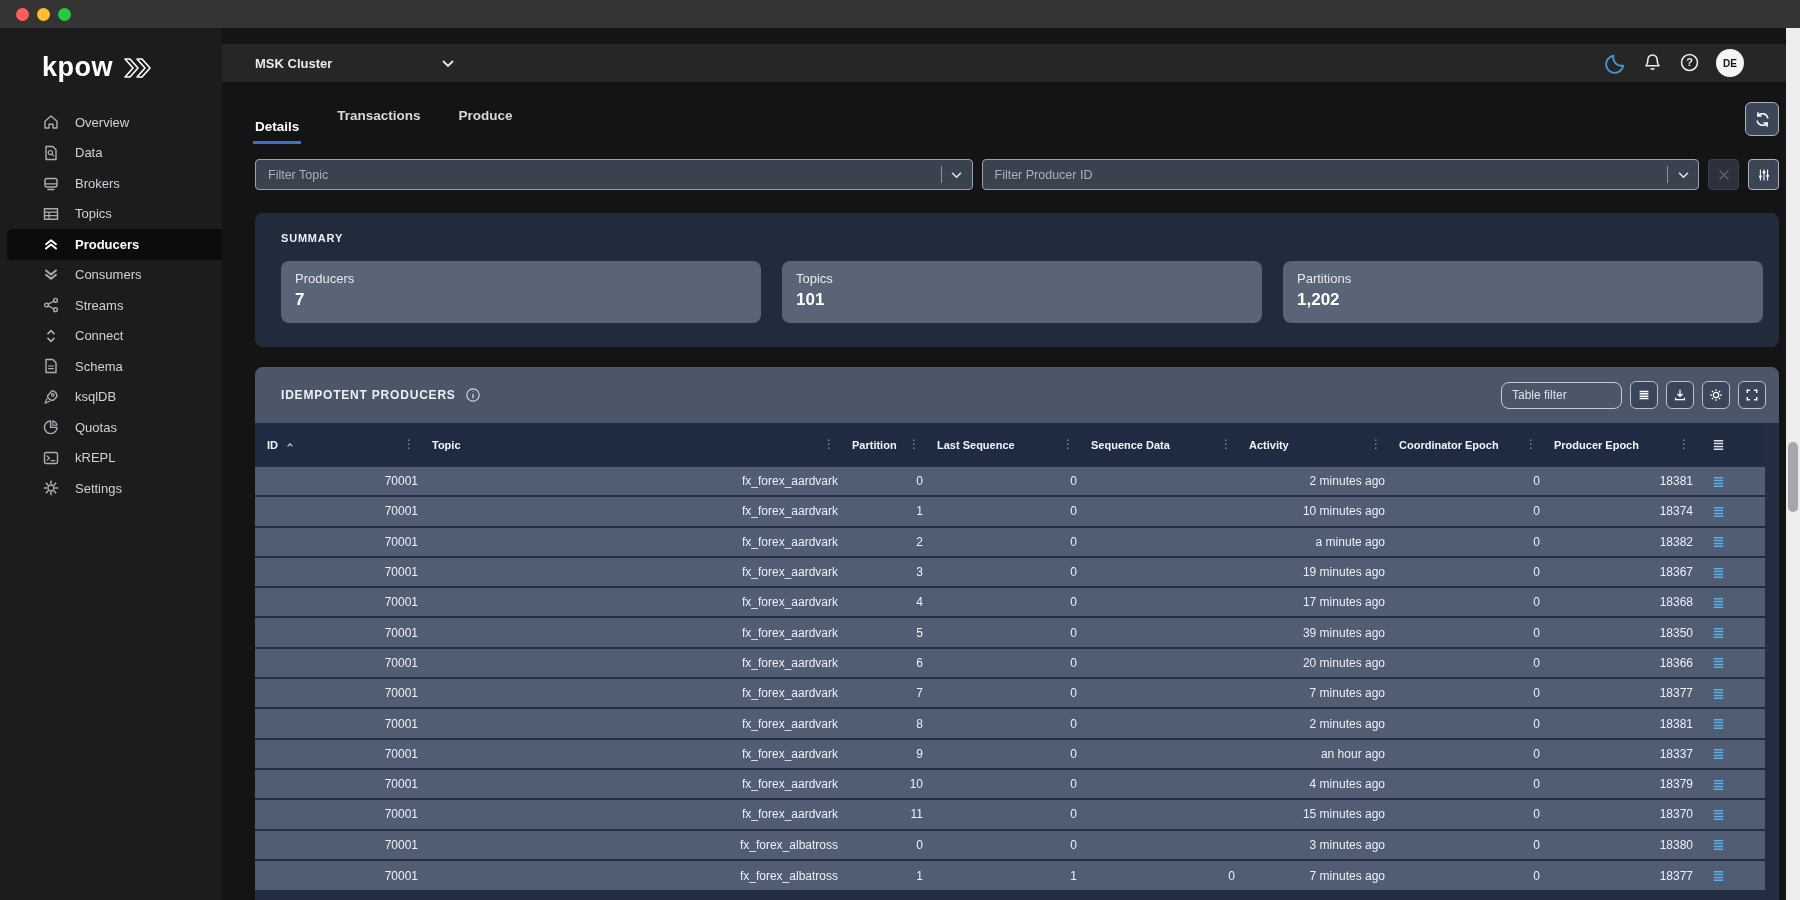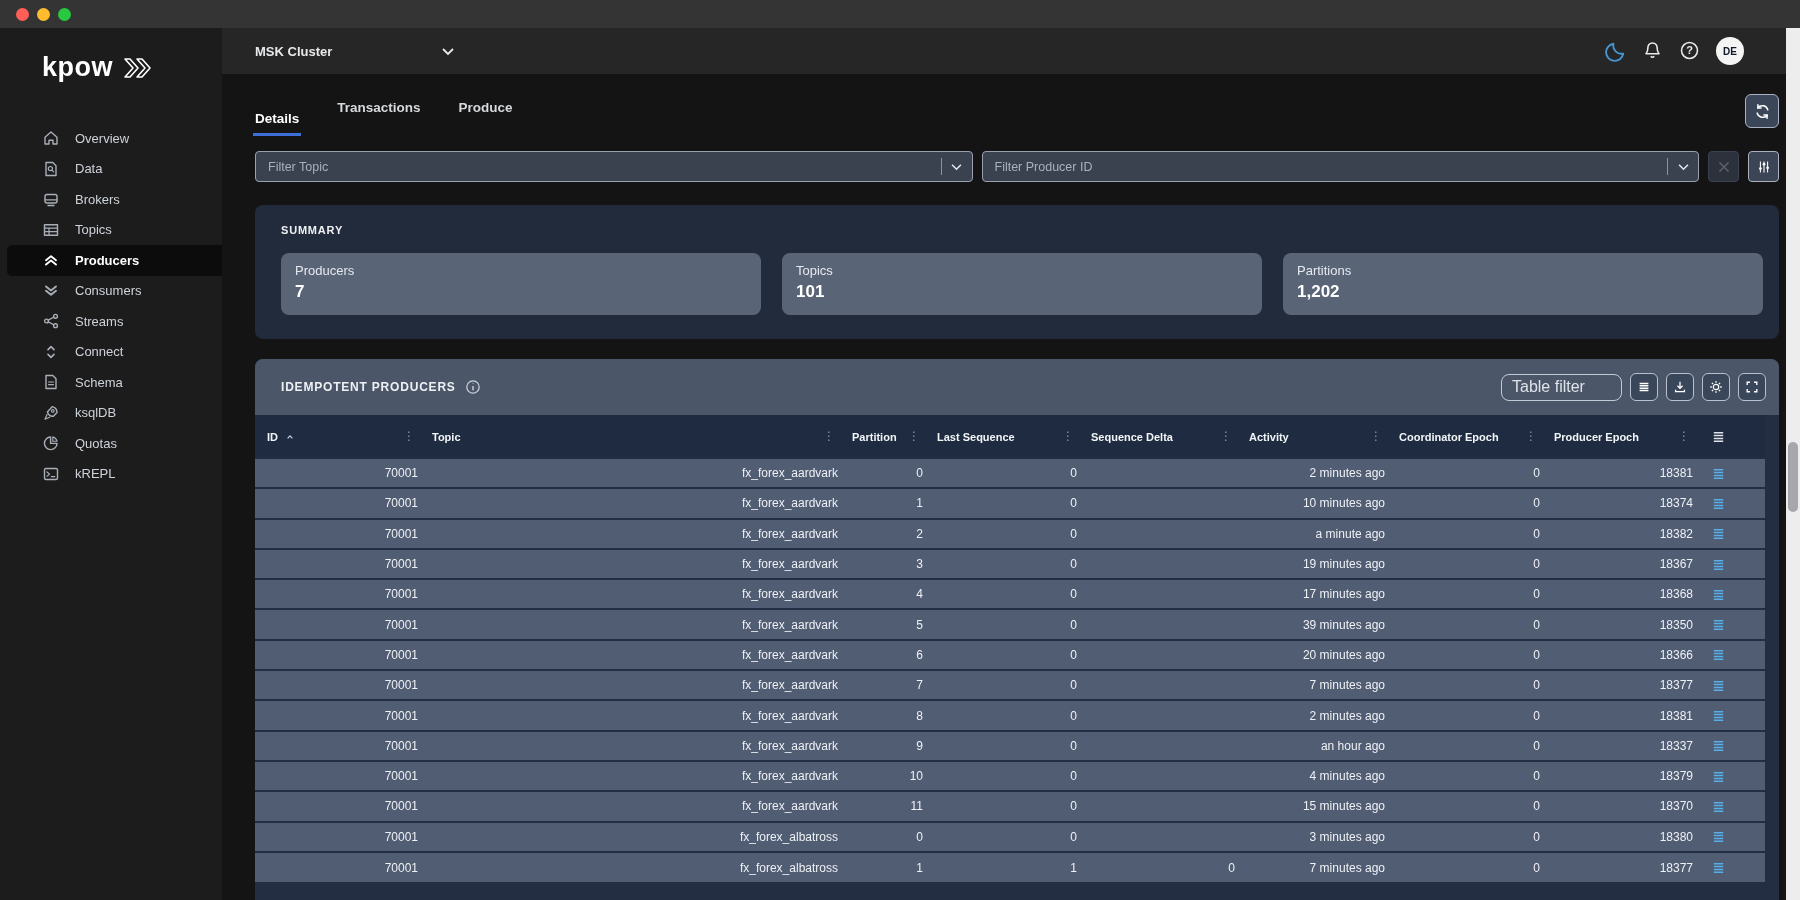--- a/index.html
+++ b/index.html
@@ -15,28 +15,28 @@
 
   
   .titlebar{height:28px;background:var(--titlebar);display:flex;align-items:center;padding-left:16px;gap:8px;}
   .tl{width:13px;height:13px;border-radius:50%;}
 
   
   .app{display:flex;height:872px;}
   .sidebar{width:222px;background:var(--sidebar);flex:none;display:flex;flex-direction:column;}
   .logo{display:flex;align-items:center;gap:9px;padding:24px 0 20px 42px;}
   .logo-text{color:#fff;font-size:27px;font-weight:bold;letter-spacing:.5px;}
-  .nav{display:flex;flex-direction:column;margin-top:20px;}
+  .nav{display:flex;flex-direction:column;margin-top:4px;}
   .nav-item{display:flex;align-items:center;gap:15px;height:30.5px;padding-left:42px;color:#ced3da;font-size:13px;cursor:pointer;}
   .nav-item .nicon{color:#a9afb8;width:18px;height:18px;flex:none;}
   .nav-item.active{background:#0c0c0d;margin-left:7px;padding-left:35px;border-radius:5px 0 0 5px;color:#fff;font-weight:bold;}
   .nav-item.active .nicon{color:#fff;}
 
   .main{flex:1;display:flex;flex-direction:column;min-width:0;}
-  .topbar{height:46px;background:var(--topbar);display:flex;align-items:center;padding:0 56px 0 33px;flex:none;}
+  .topbar{height:38px;background:var(--topbar);display:flex;align-items:center;padding:0 56px 0 33px;flex:none;margin-top:16px;}
   .cluster{display:flex;align-items:center;justify-content:space-between;width:200px;color:#e9eaec;font-size:13px;font-weight:bold;cursor:pointer;}
   .top-icons{margin-left:auto;display:flex;align-items:center;gap:15px;}
   .icon-btn{width:22px;height:22px;cursor:pointer;}
   .avatar{width:28px;height:28px;border-radius:50%;background:#f4f4f4;color:#0f172a;font-size:10px;font-weight:bold;display:flex;align-items:center;justify-content:center;cursor:pointer;}
 
   .content{flex:1;padding:20px 21px 0 33px;display:flex;flex-direction:column;min-height:0;}
 
   
   .tabs-row{position:relative;height:46px;flex:none;}
   .tabs{display:flex;gap:38px;height:100%;}
@@ -62,21 +62,21 @@
   .cards{display:flex;gap:21px;margin-top:17px;}
   .card{flex:1;height:62px;background:var(--card);border-radius:8px;padding:10px 14px;}
   .card-label{color:#e6eaef;font-size:13px;}
   .card-value{color:#fff;font-size:17px;font-weight:bold;margin-top:4px;}
 
   
   .table-panel{margin-top:20px;background:var(--rowline);border-radius:8px 8px 0 0;flex:1;min-height:0;overflow:hidden;display:flex;flex-direction:column;}
   .panel-header{height:56px;background:var(--tablehead);display:flex;align-items:center;padding:0 13px 0 26px;flex:none;}
   .panel-title{color:#eef1f4;font-size:12px;font-weight:bold;letter-spacing:.8px;display:flex;align-items:center;gap:9px;}
   .panel-tools{margin-left:auto;display:flex;align-items:center;gap:8px;}
-  .tbl-filter{width:121px;height:27px;border:1px solid #c3cad6;border-radius:8px;background:transparent;color:#f0f3f7;font-size:16px;padding:0 10px;outline:none;font-family:inherit;}
+  .tbl-filter{width:121px;height:27px;border:1px solid #c3cad6;border-radius:8px;background:transparent;color:#f0f3f7;font-size:12px;padding:0 10px;outline:none;font-family:inherit;}
   .tbl-filter::placeholder{color:#dfe3e9;}
   .tool-btn{width:28px;height:28px;border-radius:6px;background:#3a4659;border:1px solid #b9c1cf;display:flex;align-items:center;justify-content:center;cursor:pointer;}
 
   table{width:1510px;table-layout:fixed;border-collapse:collapse;}
   thead th{background:var(--colhead);height:43px;color:#f2f5f8;font-size:11px;font-weight:bold;text-align:left;padding-left:14px;position:relative;cursor:pointer;}
   thead th:first-child{padding-left:12px;}
   th .dots{position:absolute;right:3px;top:50%;transform:translateY(-50%);color:#8a93a5;font-size:12px;font-weight:normal;cursor:pointer;}
   th .sort{display:inline-block;vertical-align:middle;margin-left:7px;}
   th .hdr-inner{display:inline-block;vertical-align:middle;}
   tbody tr{background:var(--row);border-top:2px solid var(--rowline);text-align:right;}
@@ -211,20 +211,38 @@
   </div>
         <div class="nav-item">
     <span class="nicon">
             <svg width="18" height="18" viewBox="0 0 18 18" fill="none" stroke="currentColor" stroke-width="1.4" stroke-linejoin="round" stroke-linecap="round">
               <rect x="2.5" y="3.5" width="13" height="11" rx="1.5"></rect>
               <path d="M5 7 L7.6 9.1 L5 11.2" stroke-width="1.2"></path>
               <path d="M9.2 11.6 H12.8" stroke-width="1.2"></path>
             </svg>
           </span>
     <span class="nlabel">kREPL</span>
+  </div>
+        <div class="nav-item">
+    <span class="nicon">
+            <svg width="18" height="18" viewBox="0 0 18 18" fill="none" stroke="currentColor" stroke-width="1.4" stroke-linejoin="round" stroke-linecap="round">
+              <circle cx="9" cy="9" r="3"></circle>
+              <g stroke-width="1.6">
+                <path d="M13.7 9 H15.6"></path>
+                <path d="M12.3 12.3 L13.6 13.6"></path>
+                <path d="M9 13.7 V15.6"></path>
+                <path d="M5.7 12.3 L4.4 13.6"></path>
+                <path d="M4.3 9 H2.4"></path>
+                <path d="M5.7 5.7 L4.4 4.4"></path>
+                <path d="M9 4.3 V2.4"></path>
+                <path d="M12.3 5.7 L13.6 4.4"></path>
+              </g>
+            </svg>
+          </span>
+    <span class="nlabel">Settings</span>
   </div>
       </nav>
   </div>
 
   <div class="main">
     <div class="topbar">
       <div class="cluster">
         <span>MSK Cluster</span>
         <svg width="14" height="9" viewBox="0 0 14 9">
             <path d="M2 2 L7 7 L12 2" fill="none" stroke="#e9eaec" stroke-width="1.8"></path>
@@ -390,21 +408,21 @@
               <col style="width:72px">
           </colgroup>
           <thead>
               <tr id="table-head-row">
                 <th><span class="hdr-inner">ID</span><svg class="sort" width="10" height="8" viewBox="0 0 10 10">
                     <path d="M2 6.8 L5 3.6 L8 6.8" fill="none" stroke="#c9cfda" stroke-width="1.5"></path>
                   </svg><span class="dots">⋮</span></th>
                 <th><span class="hdr-inner">Topic</span><span class="dots">⋮</span></th>
                 <th><span class="hdr-inner">Partition</span><span class="dots">⋮</span></th>
                 <th><span class="hdr-inner">Last Sequence</span><span class="dots">⋮</span></th>
-                <th><span class="hdr-inner">Sequence Delta</span><span class="dots">⋮</span></th>
+                <th><span class="hdr-inner">Sequence Data</span><span class="dots">⋮</span></th>
                 <th><span class="hdr-inner">Activity</span><span class="dots">⋮</span></th>
                 <th><span class="hdr-inner">Coordinator Epoch</span><span class="dots">⋮</span></th>
                 <th><span class="hdr-inner">Producer Epoch</span><span class="dots">⋮</span></th>
                 <th style="padding-left: 18px;">
                   <svg width="15" height="15" viewBox="0 0 16 16">
                     <path d="M3 4 H13 M3 7 H13 M3 10 H13 M3 13 H13" stroke="#dfe4ec" stroke-width="1.6"></path>
                   </svg>
                 </th>
               </tr>
             </thead>

